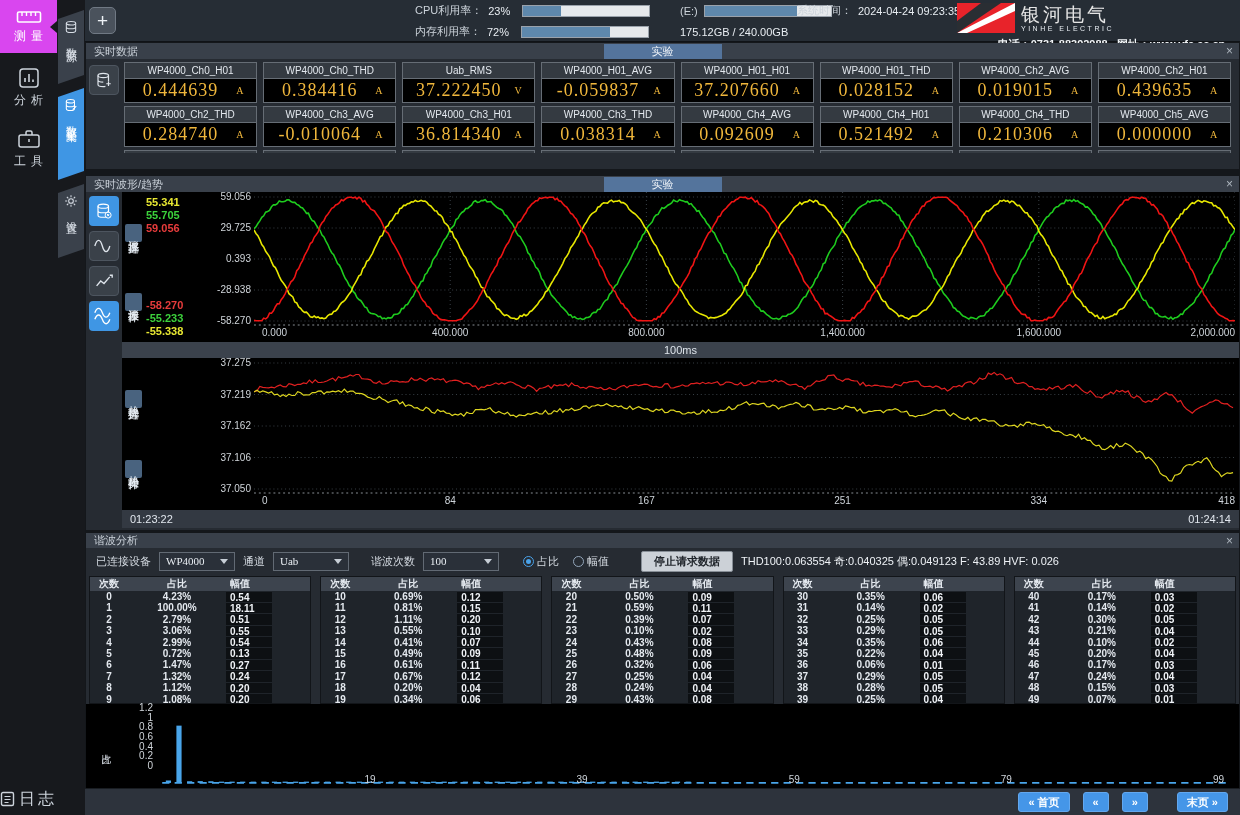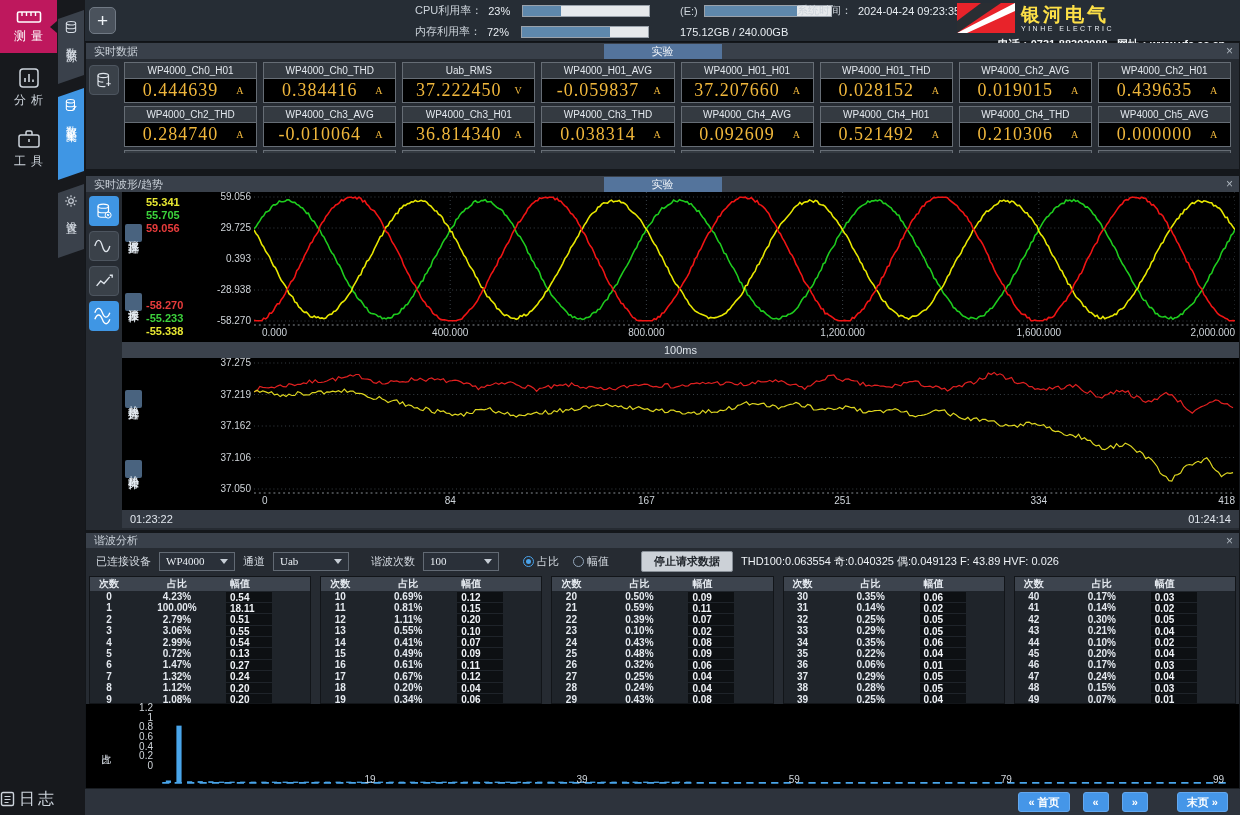--- a/index.html
+++ b/index.html
@@ -3,21 +3,21 @@
 <meta charset="utf-8">
 <style>
   html,body{margin:0;padding:0;width:1240px;height:815px;overflow:hidden;background:#14171b;
     font-family:"Liberation Sans","DejaVu Sans",sans-serif;-webkit-font-smoothing:antialiased;}
   *{box-sizing:border-box;}
   
   .sidebar{position:absolute;left:0;top:0;width:57px;height:815px;background:#17191d;z-index:5;}
   .side-item{position:relative;width:57px;height:53px;display:flex;flex-direction:column;align-items:center;
     justify-content:center;gap:3px;color:#cdd4dc;font-size:12px;}
   .side-item .lbl{letter-spacing:5px;margin-left:5px;}
-  .side-item.active{background:#be185d;color:#fff;}
+  .side-item.active{background:#d946ef;color:#fff;}
   .side-item.active::after{content:"";position:absolute;right:0;top:50%;margin-top:-6px;
     border-right:7px solid #17191d;border-top:6px solid transparent;border-bottom:6px solid transparent;}
   .side-item + .side-item{margin-top:8px;}
   .side-bottom{position:absolute;left:0;bottom:4px;width:57px;height:24px;display:flex;align-items:center;
     justify-content:center;gap:4px;color:#cdd4dc;font-size:16px;letter-spacing:3px;}
   .icon-svg{display:block;}
   
   .subtabs{position:absolute;left:57px;top:0;width:28px;height:815px;background:#17191d;z-index:5;}
   .vtab{position:absolute;left:1px;width:26px;background:#3a414b;color:#d8dee6;display:flex;flex-direction:column;
     align-items:center;padding-top:10px;gap:5px;clip-path:polygon(0 9px,100% 0,100% calc(100% - 9px),0 100%);}
@@ -31,21 +31,21 @@
     border-radius:5px;color:#eef2f6;font-size:19px;line-height:24px;text-align:center;}
   .hgrp{position:absolute;top:0;height:42px;font-size:11px;color:#ccd3da;}
   .hrow2{display:flex;align-items:center;height:21px;gap:6px;}
   .hlabel{white-space:nowrap;}
   .hval{color:#e8edf2;}
   .pbar{width:128px;height:12px;background:#e6e9ec;border:1px solid #9aa2ab;position:relative;}
   .pbar .fill{position:absolute;left:0;top:0;bottom:0;background:#5e88ac;}
   .brand{position:absolute;top:3px;display:flex;align-items:center;gap:6px;}
   .brand-flag{width:58px;height:30px;background:#e8232a;position:relative;overflow:hidden;}
   .brand-flag svg{position:absolute;left:0;top:0;}
-  .brand-cn{color:#fde047;font-size:19px;font-weight:700;letter-spacing:3px;line-height:20px;}
+  .brand-cn{color:#e5e5e5;font-size:19px;font-weight:400;letter-spacing:3px;line-height:20px;}
   .brand-en{color:#e8edf2;font-size:7px;letter-spacing:2.5px;}
   .contact{position:absolute;top:3px;font-size:11px;font-weight:700;color:#f2f5f8;line-height:18px;white-space:nowrap;}
   
   .panel{position:absolute;left:1px;width:1153px;background:#262b32;}
   .ptitle{height:16px;line-height:16px;background:#39404a;color:#c9d0d8;font-size:11px;padding:0 8px;position:relative;}
   .exp-tab{position:absolute;left:50%;transform:translateX(-50%);top:1px;height:15px;width:118px;background:#54749c;
     color:#eef3f8;text-align:center;font-size:11px;line-height:15px;}
   .closex{position:absolute;right:6px;top:0;color:#aeb6bf;font-size:12px;line-height:16px;}
   
   .p1{top:43px;height:126px;}
@@ -466,21 +466,21 @@
                   <line x1="0" y1="133" x2="1010" y2="133" stroke="#8a9096" stroke-width="1" stroke-dasharray="2,3"></line>
                   <polyline points="0.0,36.9 2.0,34.8 4.0,31.5 6.0,28.9 8.0,25.3 10.0,23.8 12.0,20.2 14.0,19.4 16.0,18.5 18.0,14.8 20.0,12.8 22.0,12.9 24.0,11.7 26.0,8.9 28.0,9.7 30.0,9.8 32.0,9.3 34.0,7.9 36.0,7.8 38.0,9.6 40.0,10.4 42.0,10.4 44.0,12.4 46.0,13.2 48.0,15.3 50.0,16.0 52.0,18.4 54.0,21.3 56.0,21.1 58.0,25.6 60.0,28.6 62.0,29.5 64.0,32.9 66.0,35.9 68.0,38.3 70.0,43.1 72.0,45.0 74.0,49.2 76.0,52.5 78.0,57.1 80.0,60.7 82.0,62.8 84.0,67.0 86.0,71.5 88.0,73.3 90.0,77.4 92.0,82.4 94.0,86.5 96.0,89.4 98.0,93.4 100.0,95.3 102.0,99.4 104.0,101.3 106.0,105.5 108.0,107.5 110.0,108.7 112.0,111.5 114.0,114.9 116.0,115.7 118.0,119.8 120.0,121.2 122.0,121.6 124.0,121.9 126.0,122.9 128.0,124.7 130.0,124.3 132.0,126.7 134.0,126.0 136.0,126.9 138.0,125.7 140.0,126.1 142.0,125.5 144.0,122.6 146.0,122.3 148.0,122.0 150.0,120.6 152.0,116.6 154.0,116.4 156.0,113.1 158.0,112.5 160.0,109.3 162.0,105.9 164.0,104.1 166.0,99.5 168.0,96.8 170.0,93.8 172.0,89.7 174.0,88.8 176.0,82.7 178.0,81.1 180.0,76.8 182.0,74.5 184.0,68.3 186.0,65.6 188.0,63.0 190.0,58.4 192.0,55.6 194.0,51.1 196.0,47.8 198.0,45.5 200.0,41.9 202.0,36.9 204.0,35.4 206.0,33.3 208.0,27.6 210.0,26.3 212.0,22.7 214.0,20.5 216.0,19.3 218.0,16.5 220.0,16.4 222.0,14.6 224.0,13.1 226.0,9.8 228.0,8.8 230.0,10.4 232.0,10.1 234.0,8.5 236.0,8.6 238.0,7.7 240.0,9.9 242.0,9.7 244.0,9.5 246.0,11.9 248.0,13.7 250.0,15.4 252.0,16.5 254.0,17.3 256.0,18.6 258.0,22.7 260.0,23.7 262.0,26.8 264.0,29.5 266.0,31.7 268.0,35.6 270.0,40.3 272.0,43.5 274.0,44.6 276.0,48.2 278.0,51.4 280.0,54.9 282.0,60.8 284.0,62.8 286.0,68.0 288.0,70.3 290.0,75.1 292.0,76.8 294.0,80.3 296.0,86.6 298.0,88.8 300.0,93.4 302.0,96.7 304.0,98.1 306.0,102.7 308.0,104.9 310.0,106.9 312.0,109.8 314.0,111.2 316.0,114.3 318.0,115.9 320.0,117.9 322.0,119.9 324.0,123.0 326.0,122.8 328.0,125.6 330.0,124.6 332.0,126.4 334.0,127.0 336.0,126.3 338.0,127.4 340.0,127.0 342.0,125.5 344.0,125.5 346.0,124.6 348.0,121.6 350.0,120.3 352.0,120.5 354.0,117.5 356.0,117.3 358.0,114.1 360.0,110.6 362.0,108.3 364.0,107.4 366.0,102.3 368.0,100.5 370.0,96.7 372.0,93.5 374.0,92.1 376.0,87.0 378.0,83.5 380.0,79.9 382.0,76.6 384.0,73.6 386.0,70.2 388.0,66.1 390.0,61.9 392.0,58.0 394.0,55.5 396.0,50.3 398.0,48.3 400.0,43.1 402.0,41.3 404.0,37.0 406.0,33.9 408.0,32.0 410.0,29.9 412.0,25.2 414.0,23.0 416.0,22.4 418.0,18.8 420.0,15.8 422.0,16.4 424.0,15.0 426.0,13.2 428.0,12.2 430.0,10.9 432.0,8.1 434.0,9.3 436.0,9.7 438.0,7.7 440.0,8.5 442.0,8.9 444.0,9.9 446.0,9.6 448.0,12.3 450.0,11.6 452.0,14.3 454.0,16.2 456.0,19.3 458.0,18.7 460.0,22.6 462.0,25.2 464.0,27.3 466.0,31.0 468.0,33.1 470.0,36.2 472.0,39.3 474.0,41.1 476.0,45.3 478.0,49.4 480.0,51.7 482.0,56.2 484.0,61.2 486.0,62.1 488.0,67.0 490.0,70.8 492.0,74.3 494.0,76.6 496.0,80.4 498.0,84.2 500.0,89.7 502.0,91.0 504.0,96.6 506.0,97.2 508.0,102.8 510.0,104.1 512.0,107.2 514.0,109.4 516.0,113.1 518.0,114.9 520.0,115.9 522.0,119.2 524.0,118.9 526.0,120.7 528.0,122.7 530.0,123.9 532.0,125.7 534.0,126.7 536.0,126.8 538.0,126.3 540.0,127.4 542.0,126.5 544.0,124.3 546.0,124.2 548.0,124.2 550.0,122.3 552.0,122.0 554.0,121.1 556.0,119.3 558.0,117.3 560.0,115.2 562.0,111.7 564.0,108.0 566.0,105.3 568.0,104.5 570.0,100.7 572.0,97.0 574.0,95.2 576.0,92.1 578.0,87.2 580.0,85.4 582.0,80.3 584.0,77.9 586.0,71.8 588.0,70.6 590.0,65.1 592.0,60.9 594.0,57.6 596.0,55.2 598.0,52.7 600.0,46.6 602.0,44.1 604.0,40.9 606.0,37.6 608.0,35.1 610.0,30.7 612.0,30.0 614.0,26.5 616.0,23.7 618.0,22.1 620.0,19.0 622.0,16.5 624.0,15.0 626.0,13.6 628.0,12.6 630.0,11.7 632.0,9.0 634.0,10.2 636.0,8.8 638.0,8.9 640.0,8.2 642.0,8.9 644.0,7.8 646.0,8.9 648.0,11.5 650.0,11.4 652.0,13.1 654.0,14.7 656.0,15.8 658.0,19.0 660.0,20.0 662.0,22.7 664.0,23.2 666.0,28.4 668.0,29.8 670.0,33.8 672.0,36.4 674.0,39.6 676.0,42.7 678.0,45.2 680.0,49.8 682.0,54.0 684.0,55.5 686.0,59.2 688.0,63.2 690.0,66.0 692.0,70.5 694.0,74.9 696.0,76.7 698.0,80.8 700.0,86.2 702.0,87.6 704.0,91.8 706.0,93.9 708.0,98.0 710.0,101.6 712.0,103.6 714.0,105.9 716.0,108.8 718.0,111.4 720.0,115.6 722.0,116.4 724.0,119.1 726.0,119.6 728.0,122.1 730.0,124.1 732.0,124.7 734.0,125.9 736.0,127.0 738.0,125.4 740.0,125.8 742.0,126.6 744.0,127.0 746.0,125.0 748.0,124.1 750.0,124.0 752.0,123.6 754.0,120.2 756.0,119.2 758.0,116.5 760.0,116.3 762.0,113.5 764.0,110.5 766.0,107.8 768.0,104.9 770.0,102.9 772.0,99.0 774.0,97.2 776.0,93.5 778.0,92.2 780.0,87.4 782.0,83.1 784.0,81.3 786.0,78.0 788.0,73.4 790.0,68.1 792.0,66.1 794.0,63.3 796.0,58.4 798.0,56.3 800.0,50.6 802.0,49.2 804.0,43.4 806.0,41.7 808.0,38.0 810.0,34.4 812.0,30.9 814.0,27.9 816.0,25.2 818.0,24.2 820.0,21.4 822.0,20.2 824.0,16.6 826.0,14.9 828.0,14.5 830.0,12.4 832.0,11.3 834.0,11.5 836.0,8.0 838.0,8.8 840.0,8.1 842.0,9.5 844.0,7.6 846.0,9.4 848.0,8.6 850.0,10.5 852.0,11.6 854.0,12.5 856.0,15.1 858.0,14.9 860.0,16.7 862.0,19.0 864.0,22.2 866.0,23.6 868.0,27.4 870.0,29.4 872.0,31.9 874.0,36.3 876.0,38.2 878.0,42.4 880.0,45.8 882.0,48.7 884.0,53.1 886.0,55.2 888.0,58.8 890.0,64.3 892.0,67.8 894.0,71.8 896.0,74.4 898.0,78.2 900.0,81.0 902.0,84.3 904.0,89.2 906.0,92.2 908.0,95.4 910.0,97.9 912.0,100.8 914.0,105.7 916.0,108.2 918.0,108.4 920.0,112.3 922.0,115.5 924.0,115.6 926.0,117.6 928.0,121.7 930.0,121.5 932.0,124.0 934.0,124.8 936.0,125.0 938.0,124.4 940.0,125.9 942.0,126.9 944.0,125.2 946.0,127.3 948.0,125.8 950.0,125.5 952.0,124.3 954.0,122.0 956.0,122.3 958.0,118.7 960.0,117.1 962.0,115.5 964.0,113.6 966.0,112.1 968.0,110.3 970.0,105.9 972.0,104.0 974.0,100.9 976.0,98.2 978.0,95.2 980.0,91.3 982.0,88.6 984.0,82.9 986.0,81.3 988.0,76.2 990.0,72.8 992.0,69.9 994.0,66.5 996.0,60.8 998.0,57.4 1000.0,55.9 1002.0,50.3 1004.0,49.0 1006.0,43.3 1008.0,41.5 1010.0,37.3" fill="none" stroke="#1ecc1e" stroke-width="1.6"></polyline>
                   <polyline points="0.0,37.9 2.0,41.5 4.0,43.6 6.0,47.6 8.0,52.5 10.0,55.0 12.0,59.3 14.0,61.9 16.0,64.8 18.0,69.6 20.0,73.9 22.0,75.6 24.0,79.6 26.0,84.4 28.0,88.2 30.0,90.7 32.0,93.4 34.0,96.9 36.0,101.7 38.0,103.3 40.0,105.0 42.0,110.0 44.0,110.9 46.0,114.9 48.0,116.3 50.0,118.9 52.0,120.3 54.0,120.1 56.0,122.2 58.0,124.9 60.0,125.4 62.0,124.1 64.0,125.6 66.0,124.9 68.0,126.4 70.0,125.9 72.0,126.7 74.0,126.0 76.0,123.6 78.0,122.4 80.0,122.2 82.0,119.5 84.0,119.1 86.0,116.9 88.0,113.5 90.0,110.9 92.0,109.5 94.0,107.8 96.0,104.8 98.0,101.9 100.0,99.5 102.0,94.6 104.0,91.3 106.0,87.9 108.0,83.8 110.0,82.7 112.0,76.7 114.0,74.6 116.0,69.4 118.0,68.2 120.0,64.6 122.0,61.3 124.0,56.7 126.0,52.8 128.0,48.9 130.0,44.6 132.0,43.7 134.0,38.6 136.0,34.8 138.0,33.7 140.0,29.6 142.0,28.4 144.0,24.8 146.0,21.5 148.0,21.4 150.0,16.7 152.0,16.1 154.0,13.4 156.0,13.4 158.0,11.7 160.0,11.4 162.0,9.8 164.0,10.0 166.0,8.4 168.0,9.5 170.0,9.2 172.0,8.3 174.0,9.3 176.0,9.1 178.0,10.4 180.0,12.9 182.0,14.0 184.0,16.3 186.0,18.7 188.0,19.0 190.0,22.3 192.0,23.2 194.0,25.4 196.0,30.5 198.0,32.2 200.0,34.1 202.0,39.3 204.0,40.0 206.0,45.6 208.0,47.5 210.0,51.0 212.0,55.9 214.0,58.9 216.0,63.3 218.0,65.4 220.0,70.0 222.0,74.0 224.0,76.4 226.0,79.2 228.0,84.4 230.0,86.5 232.0,91.0 234.0,95.1 236.0,96.1 238.0,100.6 240.0,104.7 242.0,105.3 244.0,108.3 246.0,110.1 248.0,112.3 250.0,116.5 252.0,117.3 254.0,119.4 256.0,121.9 258.0,123.6 260.0,122.8 262.0,123.8 264.0,125.7 266.0,126.3 268.0,126.3 270.0,127.3 272.0,126.5 274.0,123.8 276.0,124.4 278.0,122.3 280.0,123.7 282.0,122.4 284.0,119.7 286.0,118.8 288.0,116.6 290.0,114.4 292.0,112.2 294.0,109.0 296.0,107.2 298.0,104.6 300.0,100.1 302.0,98.7 304.0,95.1 306.0,91.5 308.0,88.3 310.0,84.8 312.0,82.3 314.0,78.5 316.0,75.0 318.0,71.3 320.0,66.6 322.0,64.3 324.0,60.8 326.0,55.7 328.0,53.3 330.0,50.3 332.0,46.4 334.0,43.8 336.0,39.0 338.0,37.0 340.0,33.1 342.0,30.6 344.0,26.8 346.0,23.7 348.0,21.6 350.0,20.4 352.0,19.2 354.0,15.2 356.0,14.6 358.0,12.2 360.0,10.8 362.0,11.0 364.0,11.1 366.0,9.1 368.0,8.2 370.0,9.8 372.0,9.3 374.0,9.2 376.0,8.4 378.0,10.6 380.0,10.5 382.0,11.7 384.0,13.4 386.0,17.1 388.0,18.8 390.0,20.5 392.0,21.7 394.0,23.5 396.0,25.8 398.0,27.8 400.0,31.2 402.0,34.7 404.0,37.2 406.0,40.3 408.0,44.4 410.0,48.5 412.0,51.7 414.0,54.0 416.0,58.1 418.0,62.7 420.0,64.6 422.0,69.2 424.0,73.7 426.0,75.8 428.0,81.4 430.0,84.3 432.0,88.7 434.0,91.9 436.0,93.6 438.0,96.5 440.0,98.9 442.0,102.1 444.0,106.1 446.0,108.1 448.0,112.2 450.0,114.2 452.0,116.7 454.0,118.9 456.0,120.0 458.0,121.1 460.0,122.1 462.0,122.8 464.0,123.5 466.0,124.3 468.0,126.5 470.0,125.4 472.0,125.8 474.0,125.9 476.0,125.4 478.0,124.8 480.0,124.0 482.0,123.2 484.0,122.0 486.0,121.0 488.0,118.2 490.0,117.0 492.0,114.1 494.0,111.8 496.0,109.1 498.0,107.1 500.0,105.2 502.0,102.7 504.0,99.3 506.0,93.8 508.0,93.1 510.0,87.4 512.0,85.2 514.0,81.5 516.0,79.2 518.0,73.4 520.0,72.1 522.0,67.5 524.0,64.3 526.0,59.3 528.0,56.1 530.0,53.9 532.0,47.8 534.0,45.1 536.0,42.0 538.0,38.4 540.0,36.0 542.0,32.2 544.0,30.1 546.0,28.4 548.0,26.1 550.0,23.7 552.0,21.5 554.0,18.9 556.0,15.8 558.0,14.1 560.0,13.0 562.0,10.5 564.0,12.3 566.0,10.4 568.0,9.9 570.0,9.7 572.0,7.9 574.0,8.9 576.0,10.2 578.0,8.5 580.0,9.2 582.0,12.2 584.0,12.7 586.0,13.1 588.0,14.4 590.0,17.0 592.0,19.3 594.0,20.8 596.0,24.6 598.0,26.6 600.0,28.5 602.0,32.0 604.0,34.5 606.0,38.0 608.0,41.2 610.0,43.3 612.0,46.6 614.0,50.8 616.0,55.6 618.0,58.3 620.0,61.8 622.0,64.8 624.0,69.9 626.0,72.0 628.0,77.3 630.0,79.2 632.0,84.1 634.0,87.8 636.0,90.6 638.0,93.0 640.0,96.8 642.0,99.2 644.0,102.6 646.0,107.0 648.0,109.3 650.0,109.8 652.0,113.5 654.0,116.3 656.0,117.2 658.0,118.6 660.0,120.2 662.0,121.7 664.0,124.4 666.0,123.4 668.0,123.9 670.0,125.5 672.0,125.9 674.0,127.2 676.0,125.7 678.0,124.1 680.0,124.1 682.0,124.0 684.0,122.9 686.0,121.1 688.0,119.3 690.0,118.2 692.0,117.7 694.0,115.2 696.0,113.2 698.0,110.6 700.0,107.3 702.0,103.2 704.0,100.3 706.0,97.7 708.0,96.3 710.0,93.2 712.0,89.1 714.0,84.4 716.0,82.2 718.0,76.9 720.0,74.0 722.0,69.5 724.0,66.0 726.0,63.9 728.0,61.0 730.0,55.9 732.0,53.5 734.0,49.3 736.0,46.5 738.0,43.2 740.0,38.6 742.0,36.0 744.0,33.1 746.0,29.9 748.0,28.6 750.0,24.1 752.0,21.9 754.0,19.0 756.0,19.3 758.0,17.6 760.0,16.0 762.0,13.6 764.0,12.7 766.0,11.7 768.0,8.6 770.0,9.2 772.0,8.1 774.0,9.4 776.0,8.6 778.0,10.7 780.0,9.1 782.0,9.7 784.0,11.9 786.0,13.6 788.0,13.3 790.0,15.7 792.0,18.6 794.0,20.8 796.0,20.9 798.0,24.3 800.0,25.5 802.0,28.4 804.0,32.1 806.0,33.7 808.0,39.1 810.0,42.4 812.0,44.5 814.0,47.6 816.0,52.4 818.0,54.3 820.0,59.4 822.0,63.3 824.0,65.4 826.0,69.2 828.0,73.0 830.0,77.6 832.0,79.1 834.0,83.8 836.0,86.6 838.0,92.0 840.0,92.6 842.0,96.9 844.0,100.9 846.0,104.5 848.0,106.5 850.0,108.0 852.0,110.4 854.0,114.2 856.0,114.6 858.0,117.7 860.0,120.3 862.0,120.5 864.0,122.3 866.0,124.4 868.0,123.3 870.0,126.3 872.0,126.7 874.0,124.4 876.0,126.7 878.0,125.8 880.0,125.3 882.0,124.3 884.0,123.8 886.0,122.2 888.0,122.4 890.0,118.5 892.0,117.2 894.0,116.8 896.0,115.1 898.0,111.9 900.0,108.7 902.0,107.1 904.0,104.2 906.0,102.0 908.0,98.2 910.0,96.4 912.0,90.7 914.0,88.9 916.0,85.2 918.0,82.3 920.0,78.0 922.0,75.7 924.0,70.3 926.0,68.4 928.0,62.3 930.0,59.1 932.0,55.8 934.0,51.8 936.0,50.5 938.0,45.5 940.0,42.3 942.0,39.3 944.0,36.1 946.0,33.2 948.0,30.4 950.0,27.2 952.0,26.3 954.0,21.9 956.0,21.7 958.0,17.6 960.0,17.3 962.0,15.0 964.0,12.5 966.0,10.6 968.0,11.5 970.0,9.7 972.0,8.3 974.0,9.2 976.0,10.3 978.0,8.8 980.0,9.3 982.0,10.0 984.0,10.7 986.0,10.8 988.0,13.9 990.0,13.5 992.0,15.5 994.0,16.2 996.0,18.5 998.0,21.8 1000.0,25.5 1002.0,25.4 1004.0,30.6 1006.0,32.1 1008.0,35.1 1010.0,37.6" fill="none" stroke="#e8e800" stroke-width="1.6"></polyline>
                   <polyline points="0.0,128.4 2.0,128.8 4.0,128.8 6.0,128.8 8.0,128.8 10.0,126.1 12.0,126.9 14.0,125.3 16.0,121.1 18.0,121.2 20.0,118.8 22.0,114.7 24.0,111.9 26.0,111.8 28.0,107.7 30.0,105.2 32.0,101.8 34.0,97.5 36.0,94.0 38.0,89.8 40.0,88.2 42.0,85.0 44.0,78.7 46.0,76.5 48.0,71.9 50.0,68.6 52.0,63.6 54.0,60.1 56.0,56.4 58.0,51.5 60.0,50.0 62.0,45.3 64.0,42.8 66.0,39.9 68.0,34.1 70.0,30.8 72.0,28.7 74.0,24.5 76.0,22.2 78.0,19.4 80.0,16.4 82.0,15.4 84.0,12.9 86.0,12.3 88.0,10.7 90.0,7.7 92.0,8.7 94.0,7.0 96.0,5.7 98.0,5.2 100.0,5.2 102.0,5.9 104.0,5.2 106.0,6.9 108.0,5.2 110.0,6.3 112.0,9.9 114.0,8.6 116.0,12.2 118.0,13.8 120.0,16.9 122.0,18.1 124.0,19.0 126.0,22.0 128.0,24.6 130.0,27.5 132.0,31.4 134.0,36.0 136.0,39.7 138.0,41.1 140.0,44.8 142.0,49.7 144.0,52.4 146.0,55.8 148.0,59.4 150.0,63.1 152.0,67.1 154.0,72.9 156.0,76.5 158.0,80.5 160.0,83.5 162.0,88.8 164.0,91.4 166.0,93.4 168.0,98.2 170.0,100.8 172.0,105.7 174.0,108.6 176.0,110.3 178.0,114.2 180.0,115.0 182.0,117.1 184.0,121.2 186.0,122.8 188.0,123.3 190.0,126.0 192.0,127.4 194.0,127.9 196.0,127.8 198.0,128.2 200.0,128.8 202.0,128.8 204.0,128.8 206.0,128.7 208.0,128.8 210.0,128.0 212.0,127.5 214.0,127.0 216.0,124.3 218.0,122.4 220.0,120.3 222.0,117.6 224.0,116.3 226.0,114.3 228.0,111.5 230.0,108.8 232.0,104.7 234.0,101.4 236.0,97.0 238.0,96.0 240.0,90.3 242.0,86.5 244.0,82.4 246.0,79.5 248.0,75.6 250.0,73.3 252.0,67.0 254.0,65.2 256.0,61.4 258.0,56.5 260.0,53.0 262.0,50.5 264.0,46.3 266.0,41.3 268.0,38.0 270.0,34.9 272.0,30.4 274.0,29.5 276.0,26.6 278.0,23.3 280.0,20.8 282.0,16.5 284.0,14.6 286.0,12.1 288.0,10.6 290.0,8.8 292.0,8.7 294.0,6.0 296.0,6.5 298.0,5.8 300.0,5.3 302.0,5.8 304.0,5.2 306.0,5.2 308.0,5.2 310.0,7.7 312.0,6.4 314.0,8.9 316.0,9.2 318.0,11.7 320.0,13.8 322.0,15.2 324.0,17.9 326.0,21.3 328.0,22.4 330.0,25.3 332.0,27.3 334.0,31.7 336.0,34.4 338.0,39.5 340.0,41.3 342.0,44.7 344.0,50.2 346.0,53.6 348.0,56.0 350.0,60.3 352.0,65.5 354.0,67.4 356.0,73.3 358.0,75.5 360.0,79.3 362.0,84.6 364.0,88.5 366.0,92.2 368.0,94.2 370.0,98.3 372.0,100.0 374.0,104.7 376.0,107.5 378.0,111.3 380.0,111.9 382.0,115.7 384.0,116.9 386.0,119.4 388.0,122.8 390.0,125.4 392.0,126.2 394.0,128.2 396.0,128.6 398.0,128.6 400.0,128.8 402.0,128.8 404.0,128.8 406.0,128.8 408.0,128.8 410.0,128.8 412.0,126.7 414.0,127.6 416.0,124.6 418.0,124.8 420.0,121.3 422.0,120.9 424.0,118.0 426.0,115.0 428.0,112.6 430.0,110.2 432.0,107.0 434.0,104.6 436.0,101.6 438.0,97.0 440.0,94.4 442.0,90.7 444.0,87.7 446.0,84.6 448.0,81.1 450.0,75.5 452.0,73.1 454.0,66.9 456.0,64.8 458.0,59.5 460.0,57.1 462.0,52.7 464.0,48.4 466.0,44.6 468.0,41.0 470.0,39.5 472.0,35.6 474.0,32.1 476.0,29.3 478.0,24.6 480.0,24.1 482.0,20.0 484.0,17.9 486.0,16.3 488.0,13.9 490.0,11.9 492.0,9.7 494.0,9.6 496.0,7.8 498.0,7.0 500.0,5.2 502.0,5.2 504.0,5.5 506.0,5.2 508.0,6.6 510.0,6.8 512.0,5.5 514.0,7.6 516.0,9.9 518.0,8.7 520.0,12.4 522.0,13.1 524.0,14.6 526.0,16.6 528.0,19.2 530.0,21.5 532.0,25.9 534.0,29.3 536.0,31.4 538.0,34.8 540.0,39.9 542.0,41.8 544.0,46.2 546.0,49.1 548.0,53.2 550.0,56.9 552.0,61.2 554.0,63.3 556.0,67.1 558.0,72.3 560.0,75.4 562.0,79.9 564.0,83.3 566.0,88.8 568.0,91.5 570.0,93.8 572.0,96.6 574.0,100.9 576.0,103.9 578.0,108.2 580.0,109.7 582.0,113.0 584.0,116.7 586.0,116.9 588.0,121.8 590.0,121.4 592.0,123.2 594.0,124.3 596.0,125.7 598.0,127.2 600.0,127.9 602.0,128.8 604.0,128.8 606.0,128.8 608.0,128.4 610.0,128.8 612.0,128.8 614.0,128.8 616.0,125.5 618.0,126.3 620.0,123.6 622.0,121.2 624.0,120.4 626.0,117.7 628.0,116.7 630.0,112.4 632.0,109.5 634.0,108.7 636.0,103.9 638.0,101.3 640.0,98.7 642.0,93.7 644.0,92.5 646.0,86.0 648.0,84.5 650.0,80.2 652.0,74.9 654.0,73.7 656.0,67.0 658.0,63.9 660.0,60.4 662.0,58.0 664.0,54.1 666.0,47.9 668.0,46.4 670.0,41.5 672.0,37.9 674.0,36.0 676.0,31.2 678.0,27.8 680.0,26.1 682.0,22.3 684.0,21.7 686.0,17.1 688.0,14.2 690.0,13.9 692.0,10.3 694.0,9.4 696.0,8.8 698.0,6.8 700.0,5.4 702.0,5.8 704.0,5.2 706.0,5.2 708.0,5.2 710.0,5.2 712.0,5.2 714.0,5.7 716.0,8.0 718.0,9.5 720.0,11.0 722.0,12.5 724.0,13.9 726.0,17.0 728.0,18.9 730.0,20.4 732.0,23.4 734.0,24.7 736.0,29.1 738.0,30.9 740.0,35.8 742.0,39.0 744.0,42.8 746.0,46.5 748.0,48.6 750.0,51.7 752.0,55.6 754.0,60.1 756.0,63.4 758.0,69.6 760.0,72.4 762.0,77.3 764.0,81.4 766.0,84.6 768.0,87.7 770.0,91.5 772.0,93.3 774.0,98.8 776.0,102.5 778.0,103.3 780.0,106.9 782.0,111.6 784.0,114.5 786.0,117.1 788.0,119.1 790.0,121.7 792.0,122.4 794.0,122.6 796.0,125.7 798.0,125.5 800.0,128.8 802.0,128.8 804.0,128.0 806.0,128.8 808.0,128.8 810.0,128.8 812.0,128.8 814.0,127.3 816.0,127.8 818.0,125.4 820.0,125.6 822.0,125.3 824.0,123.7 826.0,120.2 828.0,117.2 830.0,114.8 832.0,112.5 834.0,109.8 836.0,108.8 838.0,104.7 840.0,102.1 842.0,99.0 844.0,93.2 846.0,89.7 848.0,87.2 850.0,82.5 852.0,81.1 854.0,76.4 856.0,71.1 858.0,67.0 860.0,64.0 862.0,60.3 864.0,55.5 866.0,52.4 868.0,50.6 870.0,44.4 872.0,41.0 874.0,38.0 876.0,36.1 878.0,32.4 880.0,30.0 882.0,26.2 884.0,24.1 886.0,21.4 888.0,18.4 890.0,15.6 892.0,13.2 894.0,12.0 896.0,8.6 898.0,7.7 900.0,8.0 902.0,5.8 904.0,5.3 906.0,5.2 908.0,5.6 910.0,5.7 912.0,6.6 914.0,5.2 916.0,6.1 918.0,6.2 920.0,9.7 922.0,9.7 924.0,13.0 926.0,12.7 928.0,15.0 930.0,17.2 932.0,21.7 934.0,22.2 936.0,24.3 938.0,28.4 940.0,30.4 942.0,36.3 944.0,37.6 946.0,41.6 948.0,44.7 950.0,49.4 952.0,52.1 954.0,56.6 956.0,60.2 958.0,64.0 960.0,69.7 962.0,70.8 964.0,76.3 966.0,78.5 968.0,82.5 970.0,87.6 972.0,92.4 974.0,95.1 976.0,97.1 978.0,102.7 980.0,105.0 982.0,108.5 984.0,111.2 986.0,114.5 988.0,116.0 990.0,118.8 992.0,121.5 994.0,123.0 996.0,124.1 998.0,124.9 1000.0,126.3 1002.0,126.9 1004.0,128.8 1006.0,128.8 1008.0,128.5 1010.0,128.8" fill="none" stroke="#f01414" stroke-width="1.6"></polyline>
                 </svg>
               </div>
             <div class="xlrow" style="top:135px;" id="wxl">
                 <span style="left: 8px;">0.000</span>
                 <span style="left: 20%; transform: translateX(-50%);">400.000</span>
                 <span style="left: 40%; transform: translateX(-50%);">800.000</span>
-                <span style="left: 60%; transform: translateX(-50%);">1,200.000</span>
+                <span style="left: 60%; transform: translateX(-50%);">1,400.000</span>
                 <span style="left: 80%; transform: translateX(-50%);">1,600.000</span>
                 <span style="right: 0px;">2,000.000</span>
               </div>
           </div>
         </div>
         <div class="timebar">100ms</div>
 
         <div class="trendrow">
           <div class="chartside">
             <div class="vbtncol">

